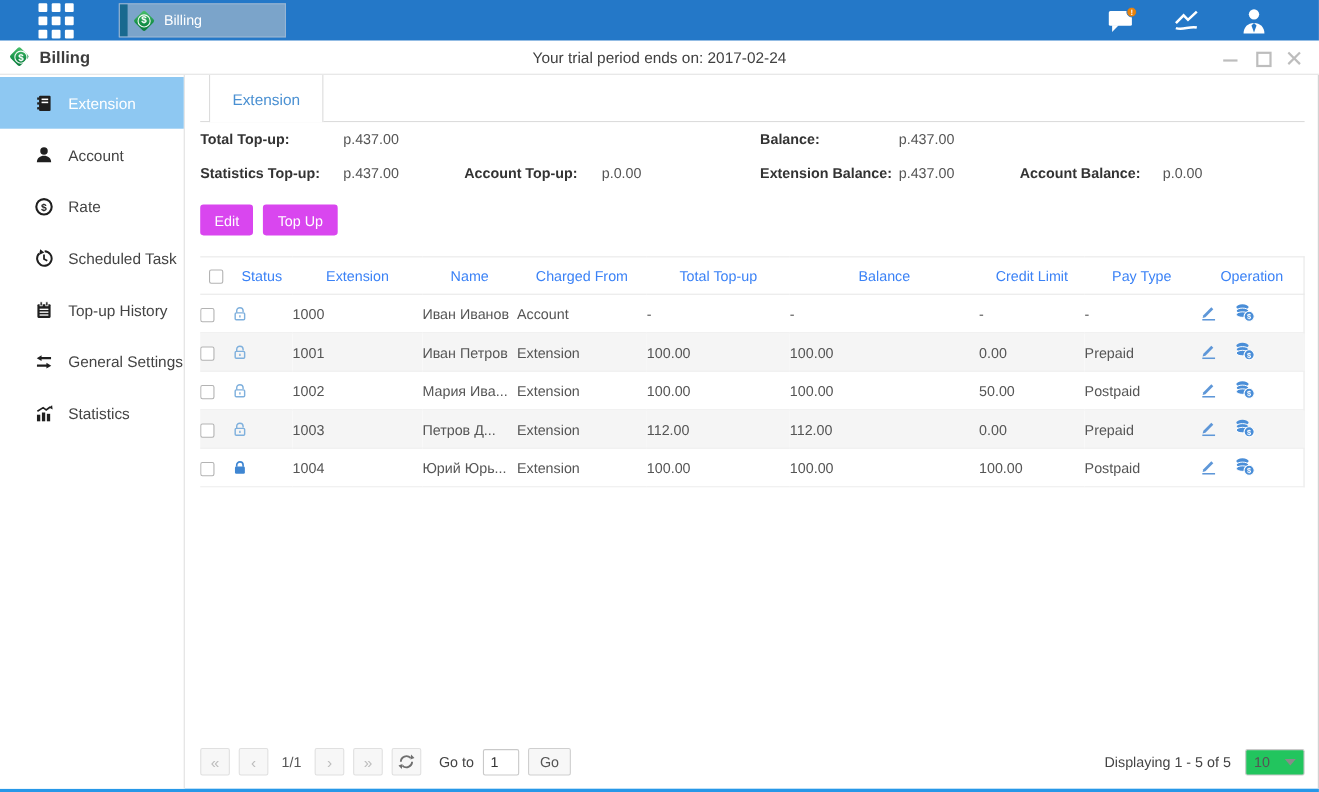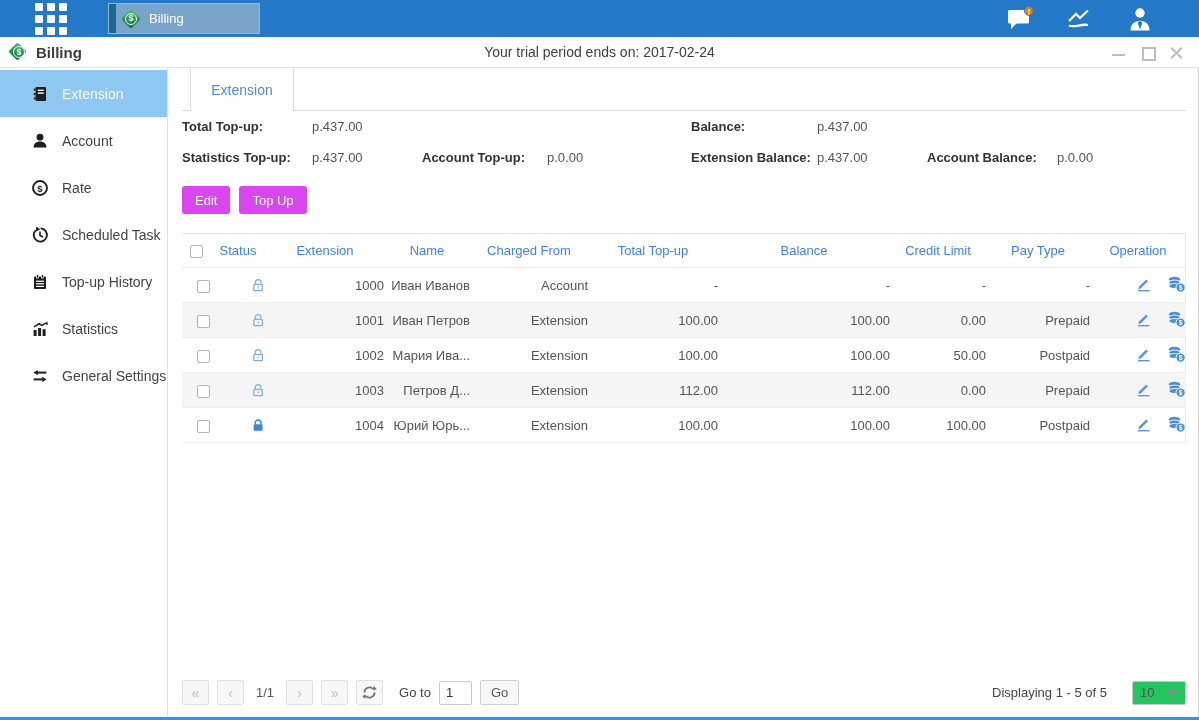--- a/index.html
+++ b/index.html
@@ -55,34 +55,34 @@
 
   .actions { margin-top:13px; display:flex; gap:9px; }
   .btn-primary { background:#d946ef; color:#fff; border:none; border-radius:3px; font-size:13px; height:28px; padding:0 13px; cursor:pointer; font-family:inherit; }
 
   .grid-table { margin-top:19px; border-right:1px solid #e8e8e8; }
   table { width:100%; border-collapse:collapse; table-layout:fixed; font-size:13px; color:#555; }
   thead tr { height:34px; border-top:1px solid #e9e9e9; border-bottom:1px solid #e9e9e9; }
   th { font-weight:normal; color:#3b82f6; text-align:center; }
   tbody tr { height:35px; border-bottom:1px solid #eeeeee; }
   tbody tr.stripe { background:#f5f5f5; }
-  td { text-align:right; white-space:nowrap; overflow:hidden; }
+  td { text-align:left; white-space:nowrap; overflow:hidden; }
   .checkbox { display:inline-block; width:13px; height:13px; border:1px solid #b3b3b3; border-radius:2px; background:#fff; vertical-align:middle; cursor:pointer; }
   .lock { display:inline-flex; vertical-align:middle; }
   .op-icons { display:inline-flex; gap:15px; align-items:center; }
   .op-icons span { display:inline-flex; cursor:pointer; }
 
   .footer { margin-top:auto; height:46px; display:flex; align-items:center; justify-content:space-between; font-size:13px; color:#555; padding-bottom:3px; }
   .pager { display:flex; align-items:center; gap:8px; }
   .pg-btn { width:27px; height:25px; background:#f7f7f7; border:1px solid #e0e0e0; border-radius:2px; display:flex; align-items:center; justify-content:center; color:#bdbdbd; font-size:14px; cursor:pointer; }
   .pg-ind { margin:0 4px; color:#555; }
   .goto-label { margin-left:8px; color:#444; }
   .goto-input { width:33px; height:24px; border:1px solid #c9c9c9; border-radius:2px; font-size:13px; padding-left:6px; color:#333; font-family:inherit; }
   .go-btn { height:25px; padding:0 10px; background:#f7f7f7; border:1px solid #cfcfcf; border-radius:2px; color:#555; font-size:13px; cursor:pointer; font-family:inherit; }
-  .display-info { display:flex; align-items:center; gap:25px; color:#444; }
+  .display-info { display:flex; align-items:center; gap:13px; color:#444; }
   .page-size { width:54px; height:24px; border:1px solid #c9c9c9; border-radius:2px; background:#22c55e; display:flex; align-items:center; justify-content:space-between; padding:0 7px; color:#555; cursor:pointer; }
   .caret { width:0; height:0; border-left:5px solid transparent; border-right:5px solid transparent; border-top:6px solid #8a8a8a; }
 
   .bottom-strip { height:3px; background:#2798e8; }
 </style>
 </head>
 <body>
 
 <div class="taskbar">
   <div class="grid-icon">
@@ -190,36 +190,36 @@
         <rect x="5.4" y="1.4" width="2" height="3.6" fill="#1f1f1f" stroke="#fff" stroke-width="0.7"></rect>
         <rect x="10.6" y="1.4" width="2" height="3.6" fill="#1f1f1f" stroke="#fff" stroke-width="0.7"></rect>
         <rect x="5" y="7.6" width="8" height="1.2" fill="#fff"></rect>
         <rect x="5" y="10.2" width="8" height="1.2" fill="#fff"></rect>
         <rect x="5" y="12.8" width="8" height="1.2" fill="#fff"></rect>
       </svg>
       <span>Top-up History</span>
     </div>
     <div class="side-item">
       <svg width="18" height="18" viewBox="0 0 18 18">
+        <path d="M15.4 5.6 H6.2" stroke="#1f1f1f" stroke-width="2"></path>
+        <polygon points="6.8,3 6.8,8.2 2.4,5.6" fill="#1f1f1f"></polygon>
+        <path d="M2.6 12.4 H11.8" stroke="#1f1f1f" stroke-width="2"></path>
+        <polygon points="11.2,9.8 11.2,15 15.6,12.4" fill="#1f1f1f"></polygon>
+      </svg>
+      <span>General Settings</span>
+    </div>
+    <div class="side-item">
+      <svg width="18" height="18" viewBox="0 0 18 18">
         <rect x="2.6" y="10" width="3" height="6" fill="#1f1f1f"></rect>
         <rect x="7.1" y="8" width="3" height="8" fill="#1f1f1f"></rect>
         <rect x="11.6" y="9.2" width="3" height="6.8" fill="#1f1f1f"></rect>
         <path d="M3 6.8 L8.2 3.6 L11 5.6 L14.6 3" fill="none" stroke="#1f1f1f" stroke-width="1.5"></path>
         <polygon points="16.4,1.4 16.8,5.2 13.5,3.4" fill="#1f1f1f"></polygon>
       </svg>
       <span>Statistics</span>
-    </div>
-    <div class="side-item">
-      <svg width="18" height="18" viewBox="0 0 18 18">
-        <path d="M15.4 5.6 H6.2" stroke="#1f1f1f" stroke-width="2"></path>
-        <polygon points="6.8,3 6.8,8.2 2.4,5.6" fill="#1f1f1f"></polygon>
-        <path d="M2.6 12.4 H11.8" stroke="#1f1f1f" stroke-width="2"></path>
-        <polygon points="11.2,9.8 11.2,15 15.6,12.4" fill="#1f1f1f"></polygon>
-      </svg>
-      <span>General Settings</span>
     </div>
   </div>
 
   <div class="content">
     <div class="tabstrip">
       <div class="tab">Extension</div>
     </div>
 
     <div class="summary">
       <div class="sum-label">Total Top-up:</div>

